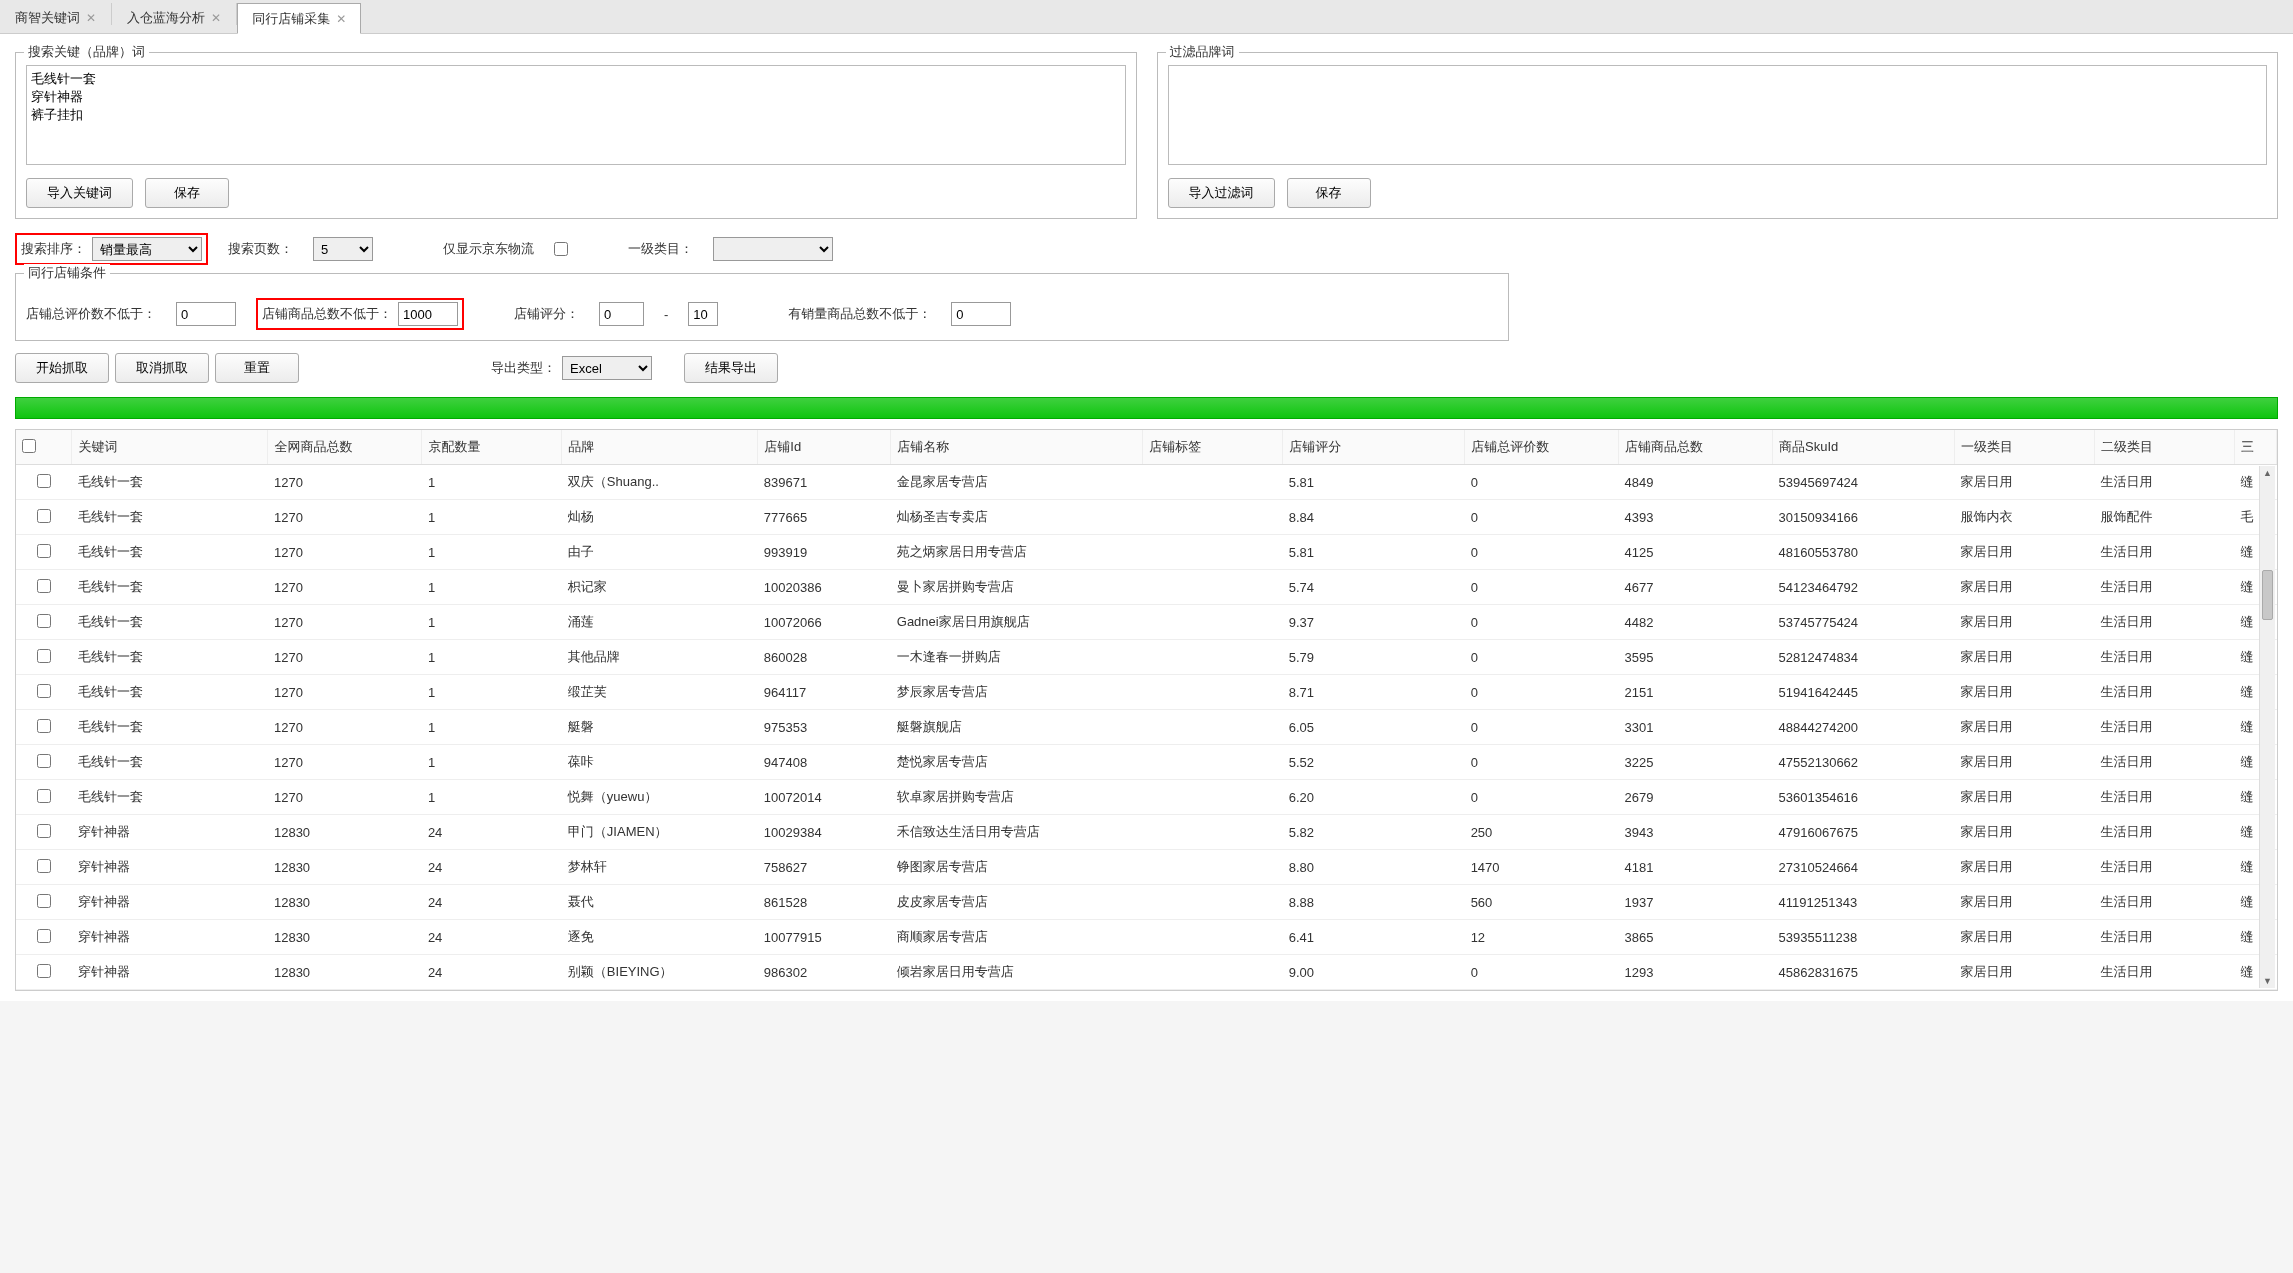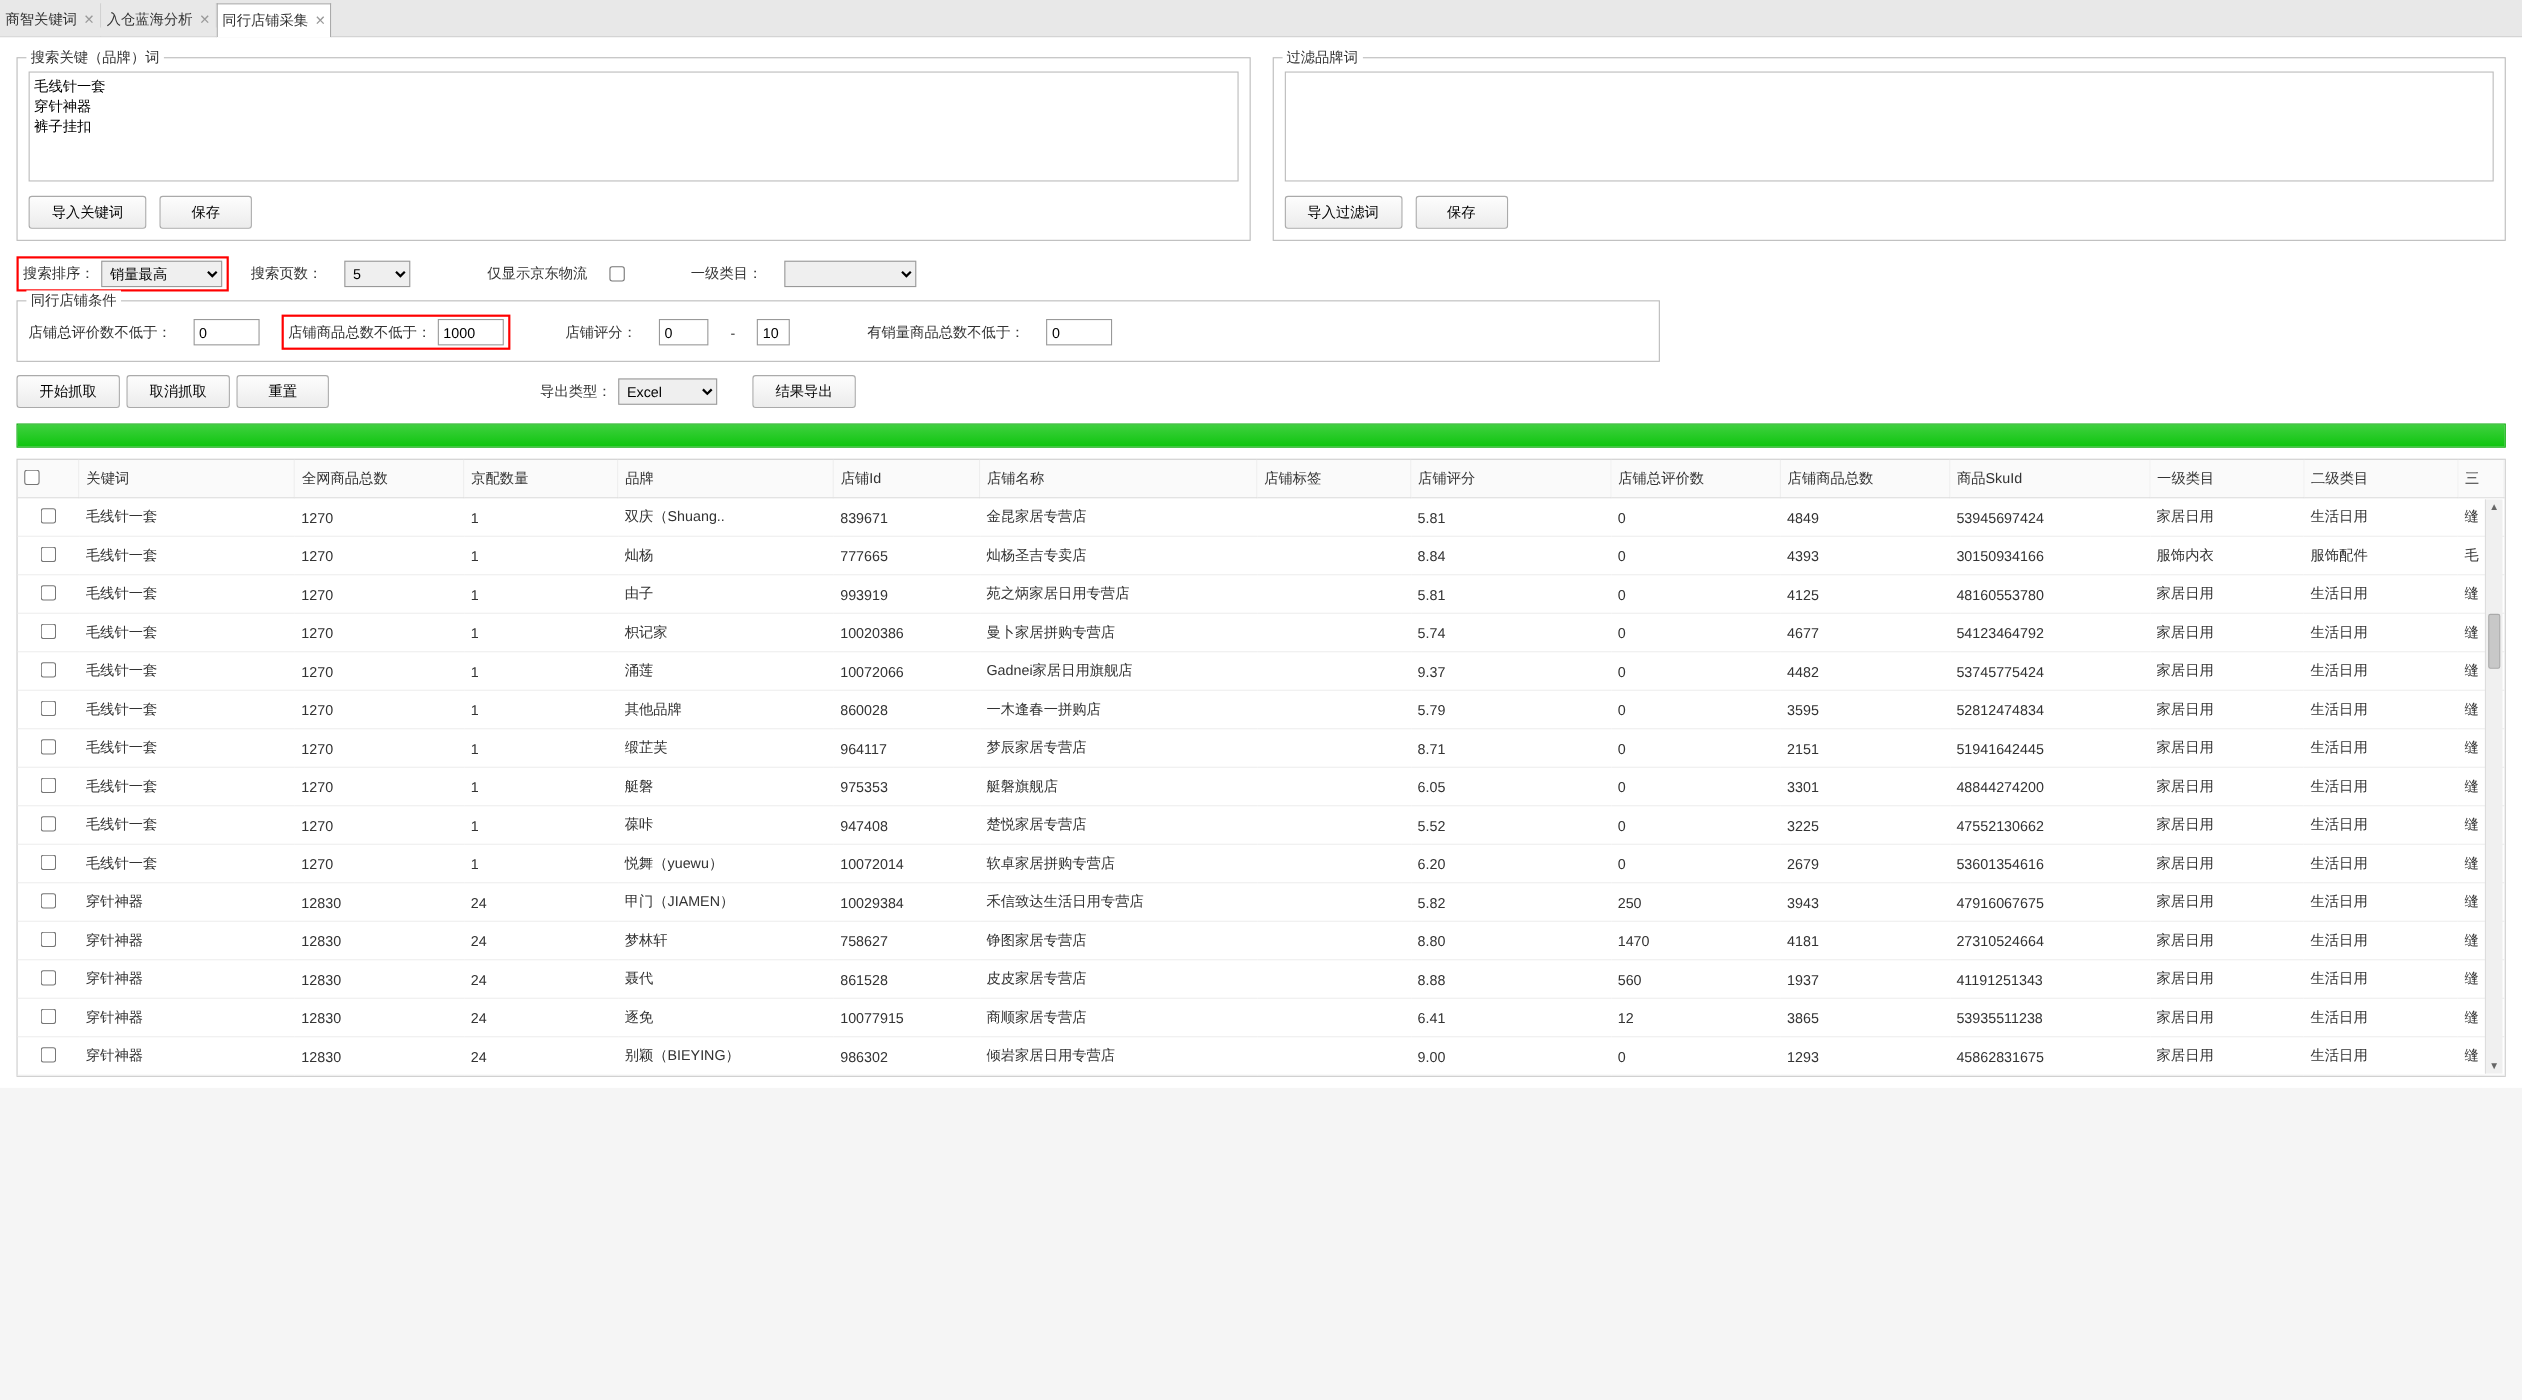--- a/index.html
+++ b/index.html
@@ -1,18 +1,18 @@
 <!DOCTYPE html>
 <html><head>
 <meta charset="utf-8">
 <style>
 * { box-sizing: border-box; margin: 0; padding: 0; }
 body { font-family: "Microsoft YaHei", SimSun, Arial, sans-serif; font-size: 13px; color: #333; background: #f5f5f5; }
 .tabs { display: flex; background: #e8e8e8; border-bottom: 1px solid #ccc; padding-top: 3px; }
-.tab { padding: 5px 4px; font-size: 13px; background: #e8e8e8; border: 1px solid transparent; position: relative; display: flex; align-items: center; gap: 6px; }
+.tab { padding: 5px 14px; font-size: 13px; background: #e8e8e8; border: 1px solid transparent; position: relative; display: flex; align-items: center; gap: 6px; }
 .tab.active { background: #fff; border: 1px solid #aaa; border-bottom: 1px solid #fff; margin-bottom: -1px; }
 .tab-close { color: #999; font-size: 12px; }
 .tab-sep { border-left: 1px solid #ccc; height: 22px; }
 .main { background: #fff; padding: 10px 15px; }
 .row { display: flex; gap: 20px; }
 .fieldset { position: relative; border: 1px solid #bbb; padding: 12px 10px 10px 10px; margin-top: 8px; }
 .fieldset .legend { position: absolute; top: -10px; left: 8px; background: #fff; padding: 0 4px; font-size: 13px; }
 .kw-box { flex: 1; }
 .textarea { width: 100%; height: 100px; border: 1px solid #bbb; padding: 4px; font-size: 13px; font-family: inherit; resize: none; }
 .btn-row { margin-top: 10px; display: flex; gap: 12px; }
@@ -91,21 +91,21 @@
     <span style="width:30px"></span>
     <span>仅显示京东物流</span>
     <input type="checkbox" class="chk" style="">
     <span style="width:20px"></span>
     <span>一级类目：</span>
     <select class="select" style="width:120px"><option></option></select>
   </div>
 
   <div class="fieldset" style="width:66%">
     <div class="legend">同行店铺条件</div>
-    <div class="ctrl-row" style="margin-top:0">
+    <div class="ctrl-row" style="margin-top:12px">
       <span>店铺总评价数不低于：</span>
       <input class="input" style="width: 60px;" value="0">
       <span class="red-box">
         <span>店铺商品总数不低于：</span>
         <input class="input" style="width: 60px;" value="1000">
       </span>
       <span style="width:10px"></span>
       <span>店铺评分：</span>
       <input class="input" style="width: 45px;" value="0">
       <span>-</span>

